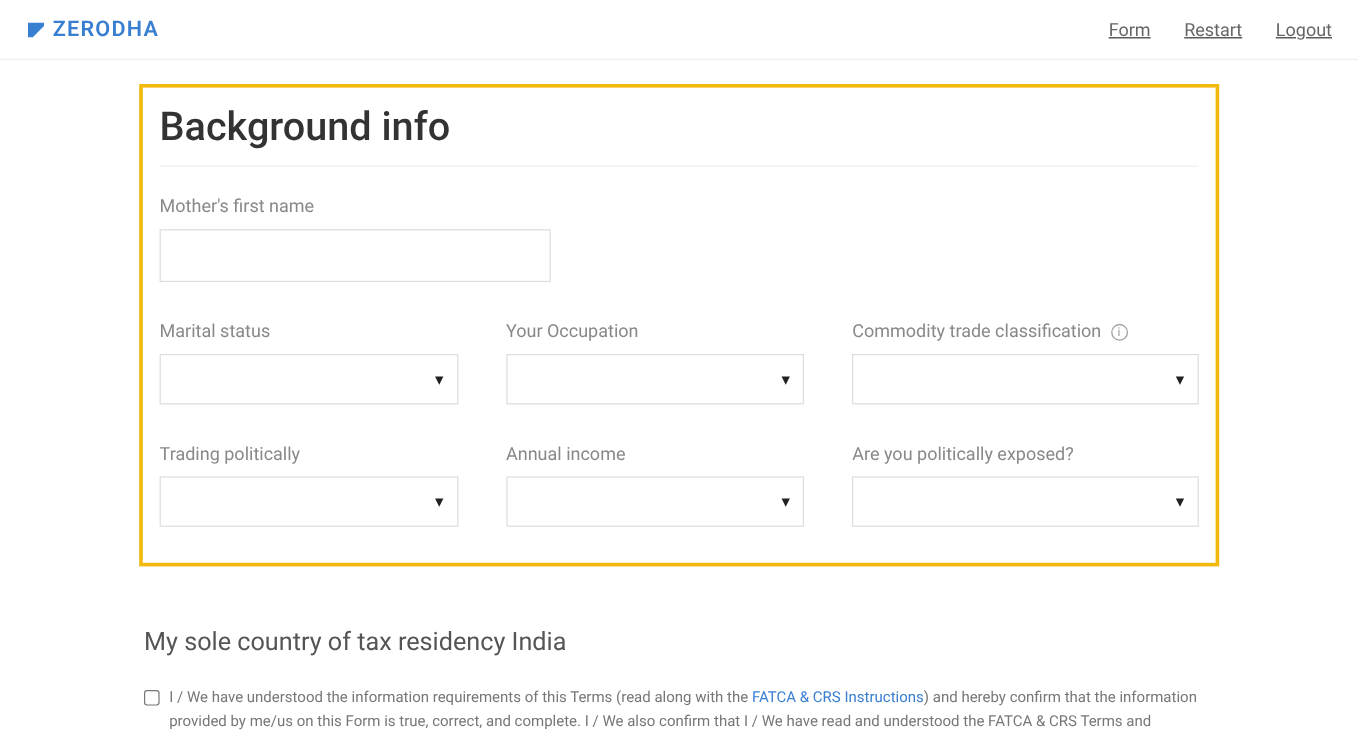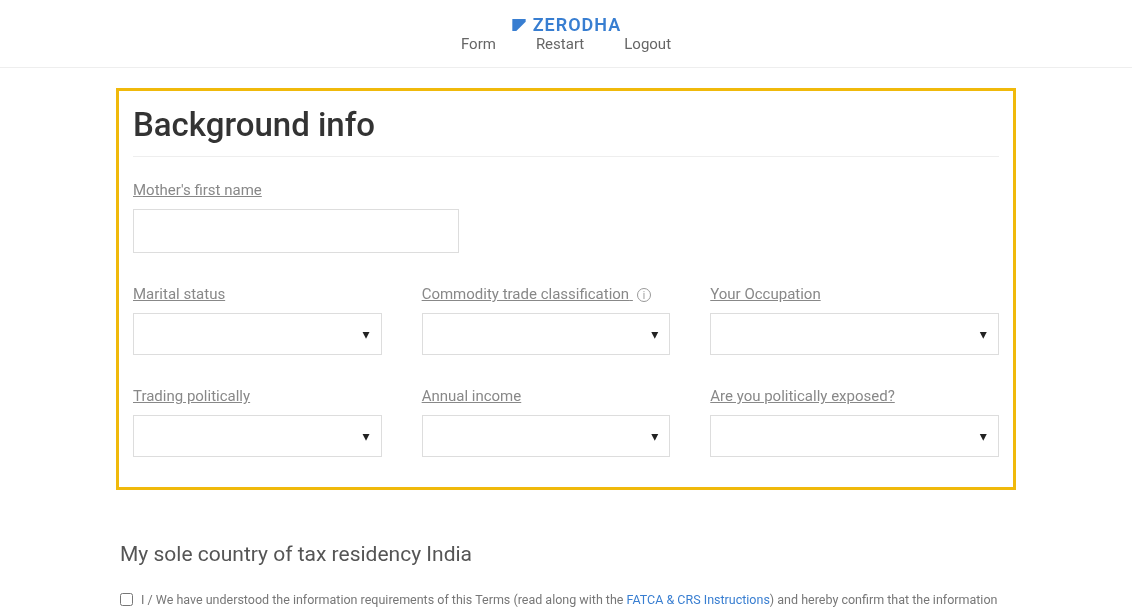--- a/index.html
+++ b/index.html
@@ -8,38 +8,38 @@
     background: #fff;
     color: #333;
     font-size: 14px;
   }
   .header {
     display: flex;
     justify-content: space-between;
     align-items: center;
     padding: 14px 22px;
     border-bottom: 1px solid #eee;
-    flex-direction: column;
   }
   .logo {
     display: flex;
     align-items: center;
     gap: 6px;
     color: #387ed1;
     font-weight: 600;
     font-size: 18px;
     letter-spacing: 1px;
   }
   .logo-icon {
     width: 16px;
     height: 16px;
   }
   .nav {
     display: flex;
-    gap: 40px;
+    gap: 28px;
+    text-decoration: underline;
   }
   .nav-item {
     color: #666;
     font-size: 15px;
     cursor: pointer;
   }
   .content {
     max-width: 920px;
     margin: 20px auto 0 auto;
     padding: 0 10px;
@@ -64,21 +64,20 @@
   }
   .form-row.two-col .form-group:nth-child(1) { width: 40%; padding-right: 20px;}
   .form-row.two-col .form-group:nth-child(2) { width: 40%; margin-left: auto; padding-left: 0;}
   .form-row.three-col .form-group { width: 33.33%; padding-right: 40px;}
   .form-row.three-col .form-group:last-child { padding-right: 0;}
   .form-group label {
     display: block;
     color: #888;
     font-size: 15px;
     margin-bottom: 10px;
-    text-decoration: underline;
   }
   .info-icon {
     display: inline-flex;
     align-items: center;
     justify-content: center;
     width: 14px;
     height: 14px;
     border: 1px solid #999;
     border-radius: 50%;
     font-size: 10px;
@@ -178,30 +177,30 @@
     </div>
 
     <div class="form-row three-col">
       <div class="form-group">
         <label>Marital status</label>
         <div class="select-wrap">
           <select class="select-input"><option></option></select>
         </div>
       </div>
       <div class="form-group">
+        <label>Your Occupation</label>
+        <div class="select-wrap">
+          <select class="select-input"><option></option></select>
+        </div>
+      </div>
+      <div class="form-group">
         <label>
           <span>Commodity trade classification</span>
           <span class="info-icon">i</span>
         </label>
-        <div class="select-wrap">
-          <select class="select-input"><option></option></select>
-        </div>
-      </div>
-      <div class="form-group">
-        <label>Your Occupation</label>
         <div class="select-wrap">
           <select class="select-input"><option></option></select>
         </div>
       </div>
     </div>
 
     <div class="form-row three-col" style="margin-bottom:0">
       <div class="form-group">
         <label>Trading politically</label>
         <div class="select-wrap">

